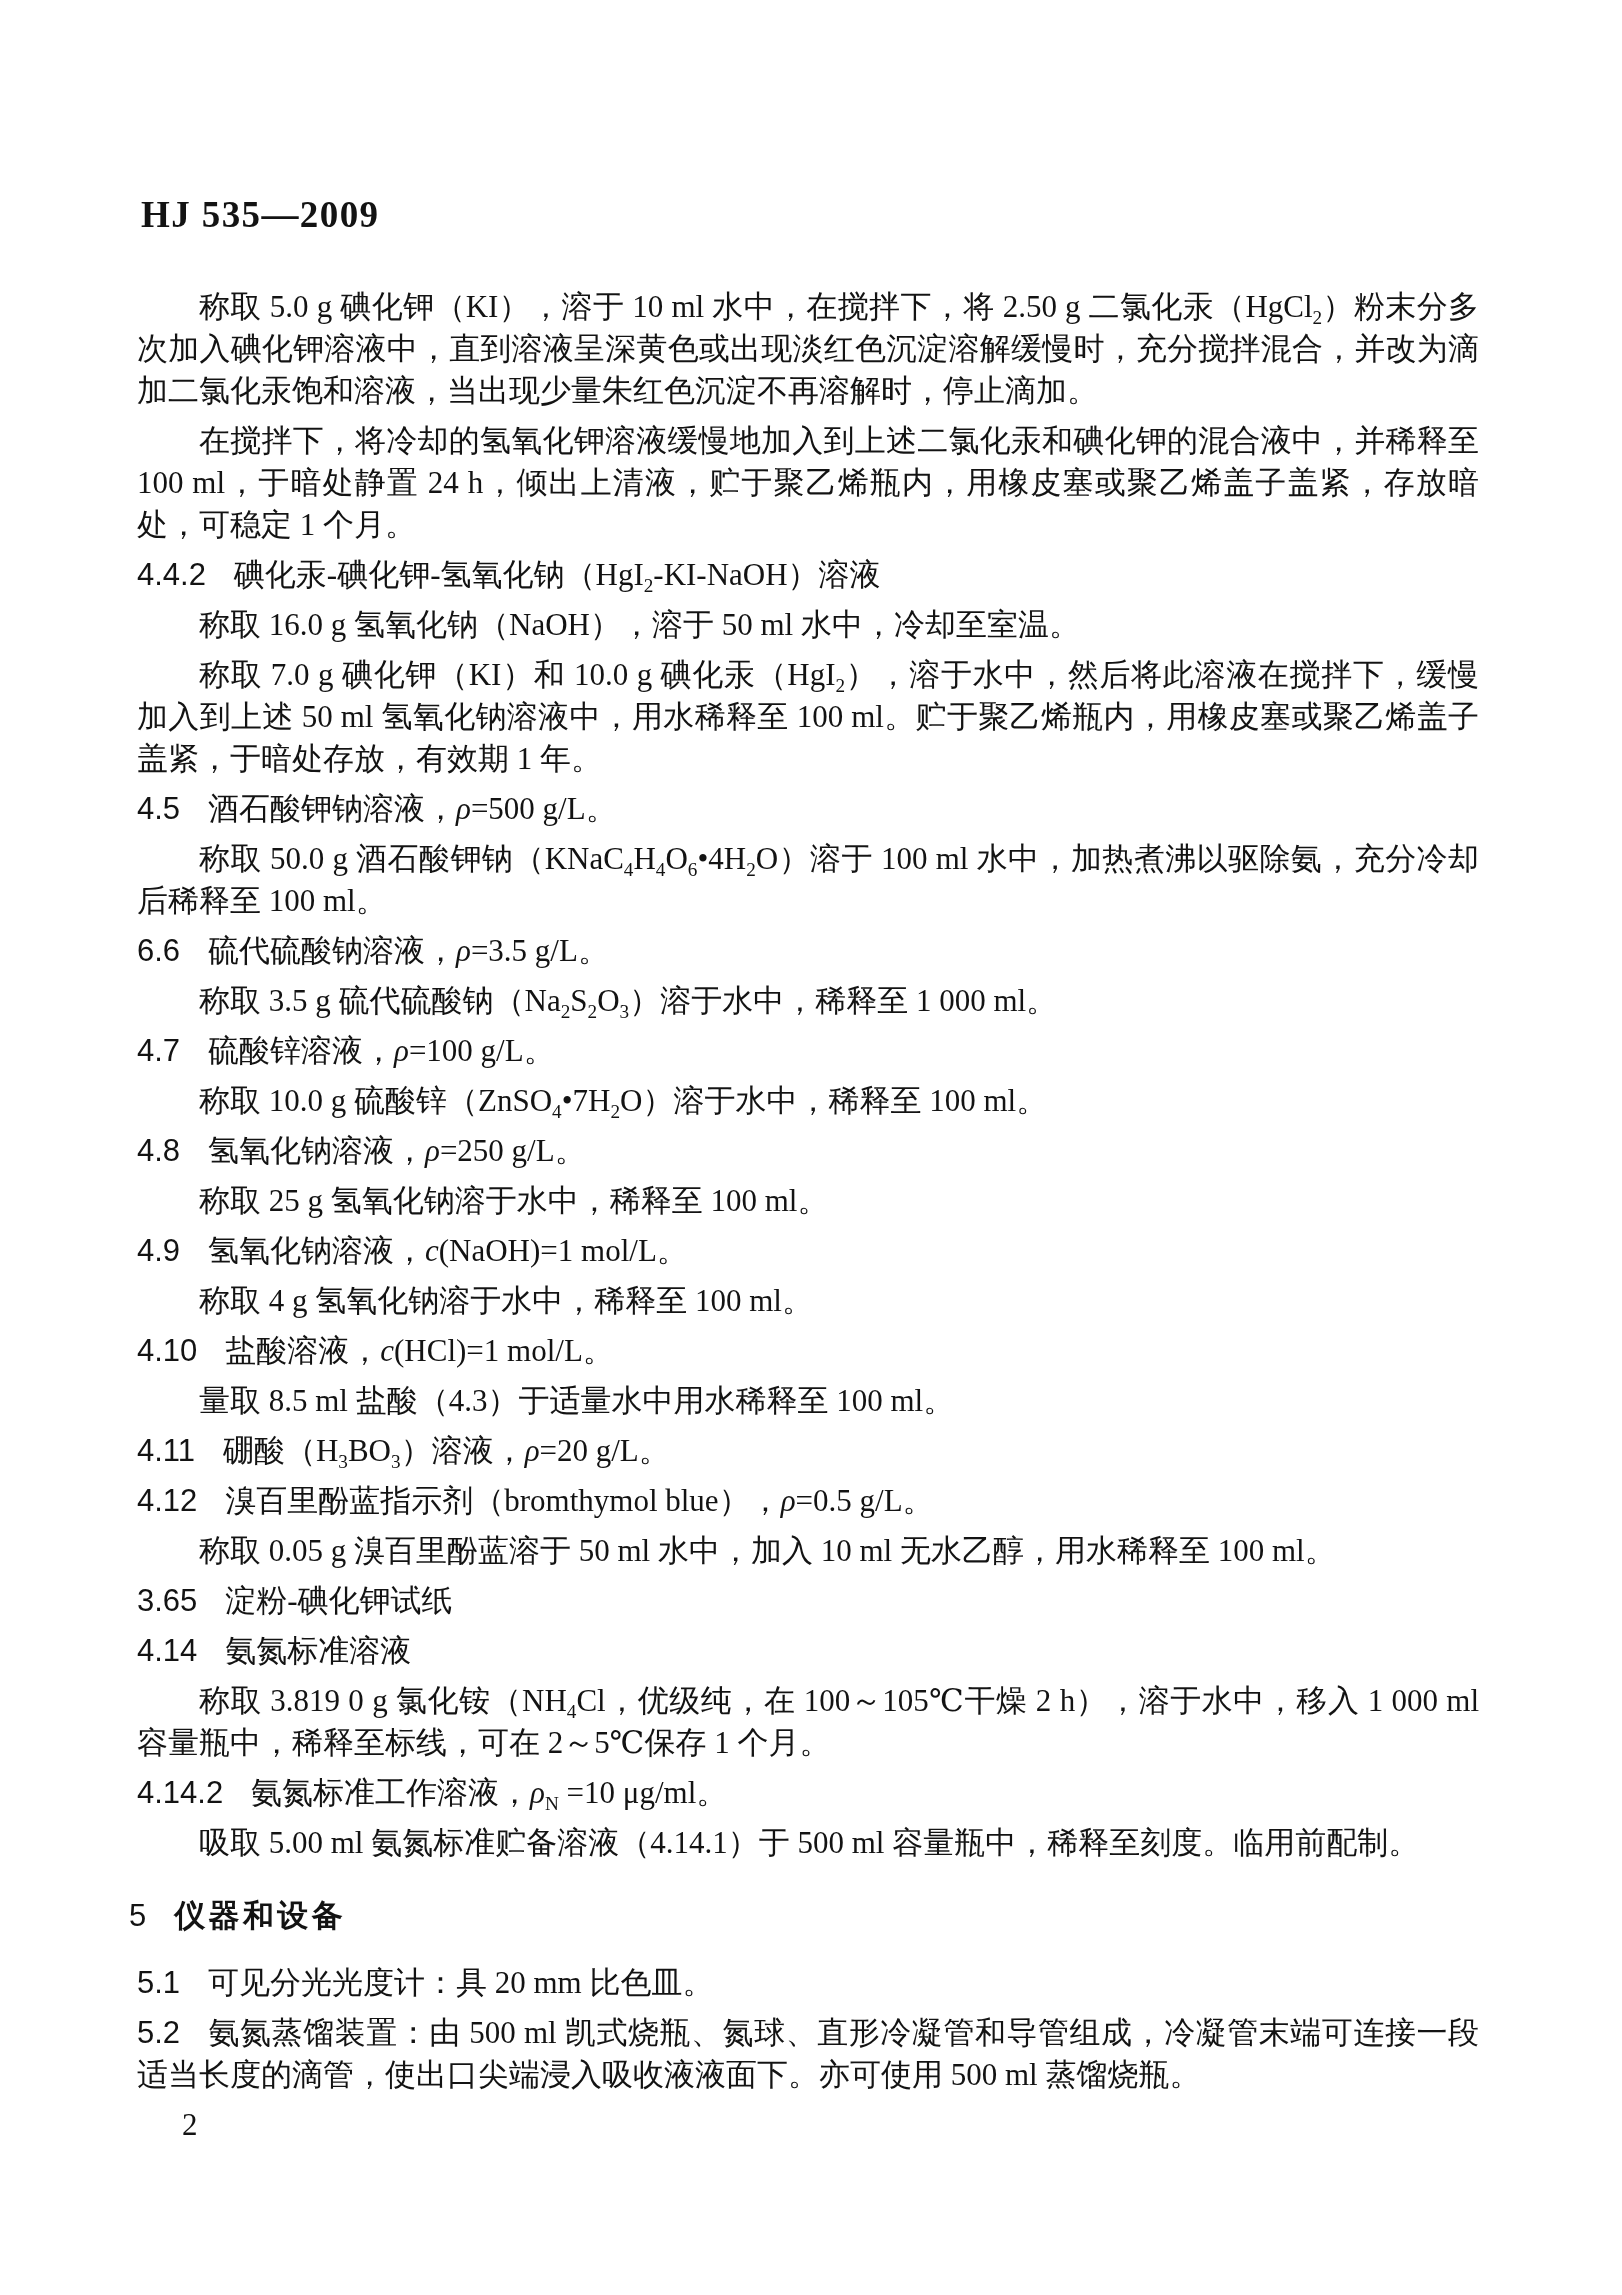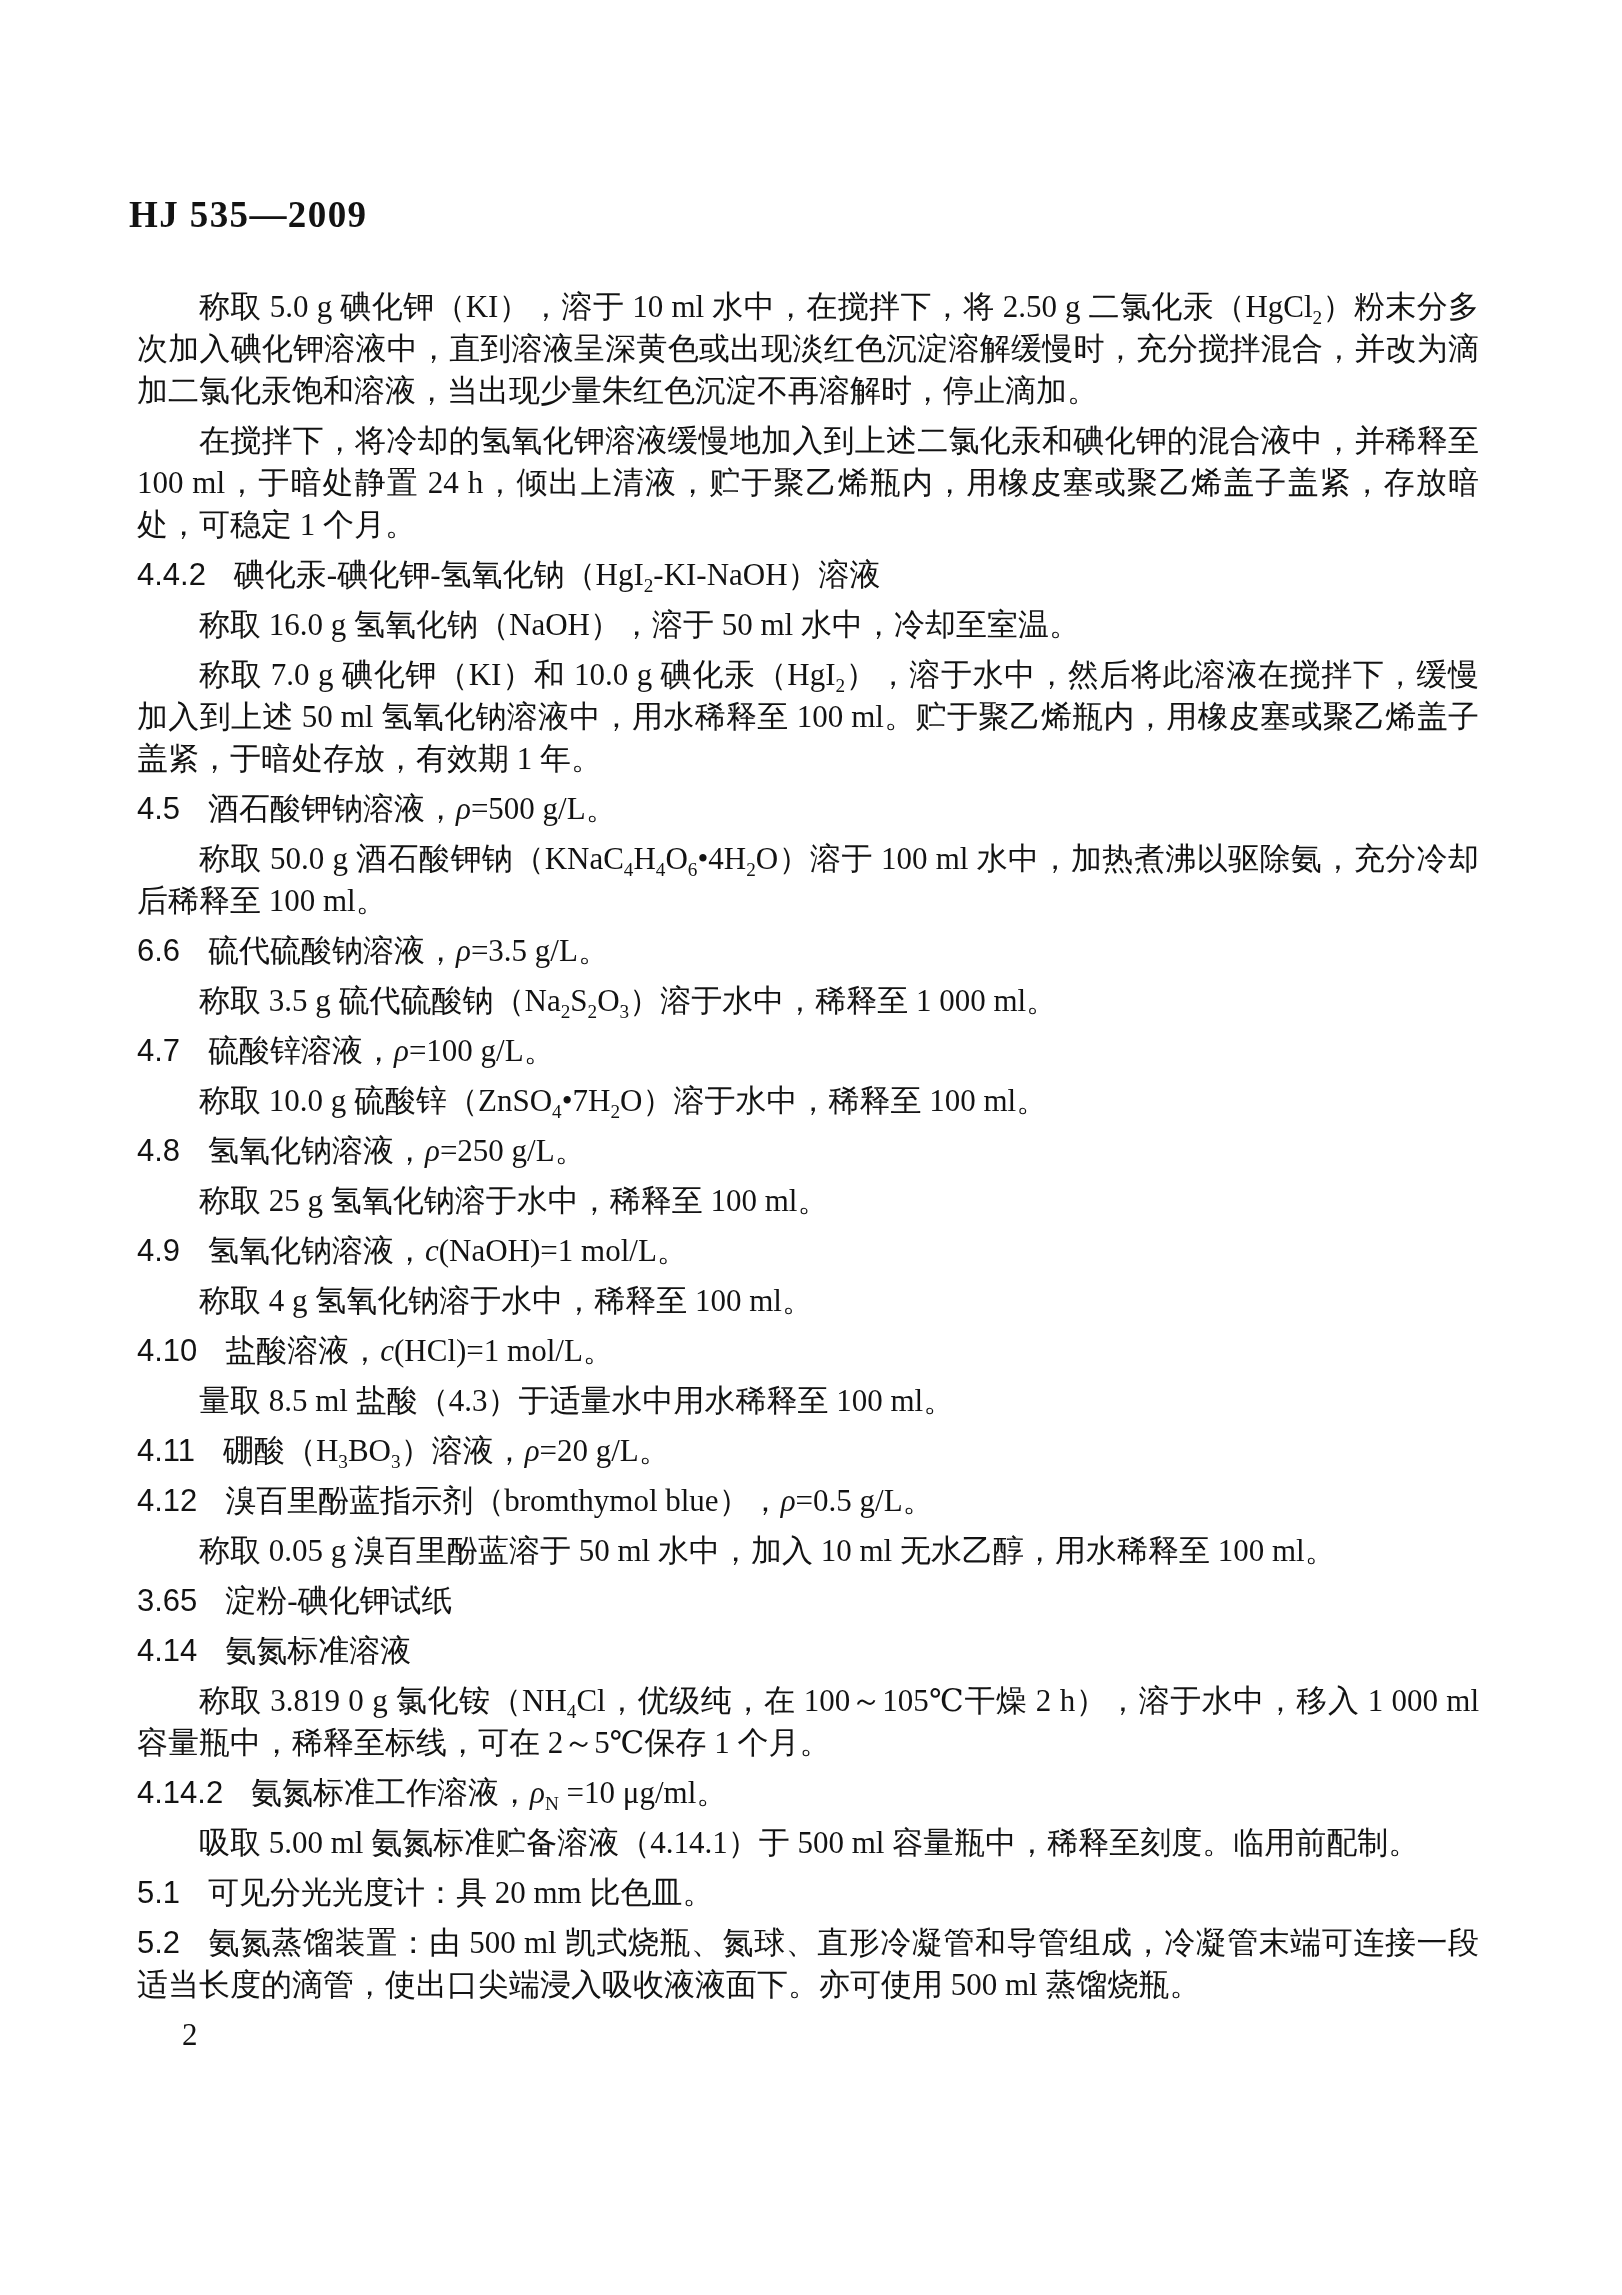--- a/index.html
+++ b/index.html
@@ -15,21 +15,21 @@
     box-sizing: border-box;
     width: 1623px;
     height: 2295px;
     padding: 196px 136px 0 129px;
   }
   .std-header {
     font-size: 37px;
     font-weight: bold;
     line-height: 1;
     letter-spacing: 1.4px;
-    margin: 0 0 53px 0;
+    margin: 0 0 53px 12px;
   }
   .textblock {
     font-size: 31px;
     line-height: 42px;
     text-align: justify;
   }
   p { margin: 8px; padding: 0; }
   .p-body { text-indent: 2em; }
   .h-num {
     font-family: "Liberation Sans", "DejaVu Sans", sans-serif;
@@ -93,20 +93,21 @@
 
     <p class="h"><b class="h-num">3.65</b><span class="h-title">淀粉-碘化钾试纸</span></p>
 
     <p class="h"><b class="h-num">4.14</b><span class="h-title">氨氮标准溶液</span></p>
 
     <p class="p-body">称取 3.819 0 g 氯化铵（NH<sub>4</sub>Cl，优级纯，在 100～105℃干燥 2 h），溶于水中，移入 1 000 ml 容量瓶中，稀释至标线，可在 2～5℃保存 1 个月。</p>
 
     <p class="h"><b class="h-num">4.14.2</b><span class="h-title">氨氮标准工作溶液，<i>ρ</i><sub>N</sub> =10 μg/ml。</span></p>
     <p class="p-body">吸取 5.00 ml 氨氮标准贮备溶液（4.14.1）于 500 ml 容量瓶中，稀释至刻度。临用前配制。</p>
 
+    <p class="h chapter"><b class="h-num">5</b><span class="h-title">仪器和设备</span></p>
 
     <p class="h"><b class="h-num">5.1</b><span class="h-title">可见分光光度计：具 20 mm 比色皿。</span></p>
     <p class="h"><b class="h-num">5.2</b><span class="h-title">氨氮蒸馏装置：由 500 ml 凯式烧瓶、氮球、直形冷凝管和导管组成，冷凝管末端可连接一段适当长度的滴管，使出口尖端浸入吸收液液面下。亦可使用 500 ml 蒸馏烧瓶。</span></p>
 
     <p class="page-num">2</p>
 
   </div>
 </div>
 
 

